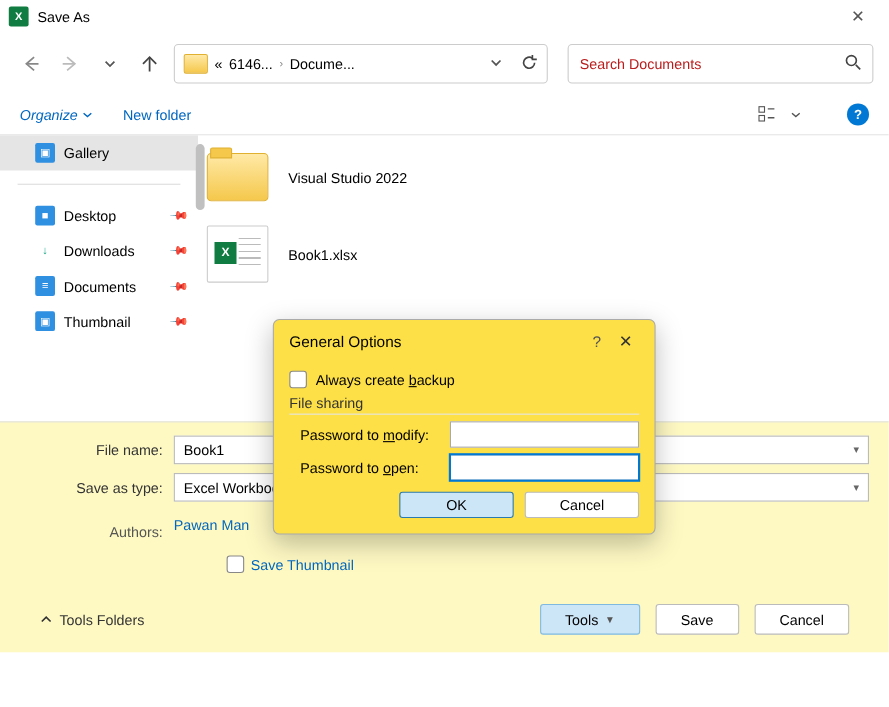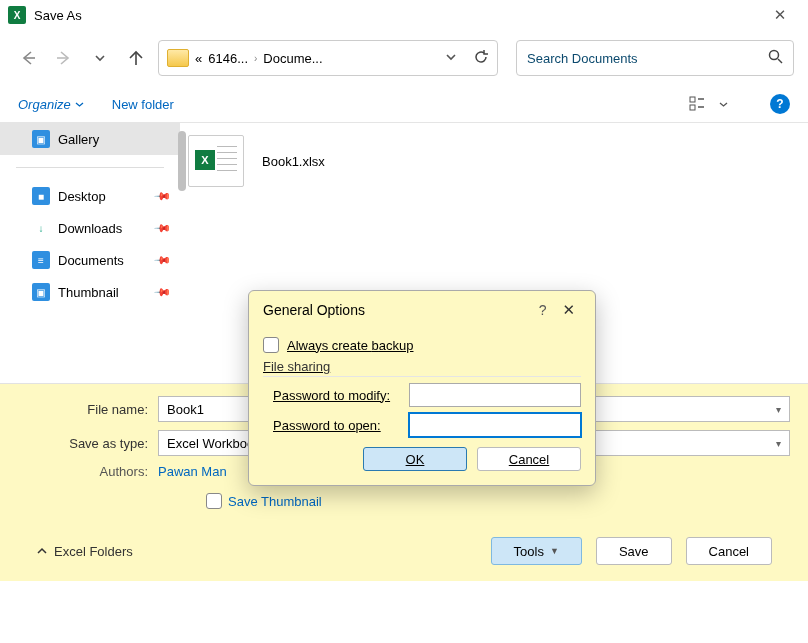--- a/index.html
+++ b/index.html
@@ -7,21 +7,21 @@
   .titlebar { height:30px; display:flex; align-items:center; padding:0 8px; }
   .titlebar .excel-icon { width:18px; height:18px; background:#107c41; color:#fff; font-size:10px; font-weight:bold; display:flex; align-items:center; justify-content:center; border-radius:2px; margin-right:8px; }
   .titlebar .close { margin-left:auto; width:40px; text-align:center; color:#555; font-size:15px; }
   .navbar { height:56px; display:flex; align-items:center; gap:8px; padding:0 14px; }
   .nav-btn { width:28px; height:28px; display:flex; align-items:center; justify-content:center; color:#555; border-radius:4px; }
   .nav-btn.disabled { color:#aaa; }
   .addr { flex:0 0 340px; height:36px; border:1px solid #ccc; border-radius:4px; display:flex; align-items:center; padding:0 8px; gap:6px; }
   .addr .folder-sm { width:22px; height:18px; background:linear-gradient(#ffe9a6,#f5c84c); border-radius:2px; border:1px solid #e0b030; }
   .addr .chev { color:#888; font-size:10px; }
   .addr .refresh { margin-left:auto; }
-  .search { flex:1; height:36px; border:1px solid #ccc; border-radius:4px; display:flex; align-items:center; padding:0 10px; color:#0c4a6e; margin-left:10px; }
+  .search { flex:1; height:36px; border:1px solid #ccc; border-radius:4px; display:flex; align-items:center; padding:0 10px; color:#b91c1c; margin-left:10px; }
   .search .mag { margin-left:auto; color:#444; font-weight:bold; }
   .toolbar { height:36px; display:flex; align-items:center; padding:0 18px; gap:28px; }
   .toolbar .org { color:#0067c0; display:flex; align-items:center; gap:4px;font-style:italic; }
   .toolbar .nf { color:#0067c0; }
   .toolbar .spacer { flex:1; }
   .toolbar .view-icon svg { display:block; }
   .toolbar .help { width:20px; height:20px; border-radius:50%; background:#0078d4; color:#fff; display:flex; align-items:center; justify-content:center; font-size:12px; font-weight:bold; margin-left:14px; }
   .hr { height:1px; background:#e5e5e5; margin:0; }
   .body { display:flex; height:260px; }
   .sidebar { width:180px; position:relative; }
@@ -40,36 +40,36 @@
   .folder-lg::before{content:'';position:absolute;top:-6px;left:2px;width:18px;height:8px;background:#f5c84c;border:1px solid #e0b030;border-radius:2px 2px 0 0;}
   .xls-lg { width:56px; height:52px; background:#fff; border:1px solid #ccc; border-radius:2px; position:relative; }
   .xls-lg::after{content:'X';position:absolute;left:6px;top:14px;width:20px;height:20px;background:#107c41;color:#fff;font-size:11px;font-weight:bold;display:flex;align-items:center;justify-content:center;}
   .xls-lg::before{content:'';position:absolute;right:6px;top:10px;width:20px;height:30px;background:repeating-linear-gradient(#bbb 0 1px,transparent 1px 6px);}
   .bottom { background:#fef9c3; border-top:1px solid #e2e2e2; padding:12px 18px 0; position:relative; }
   .form-row { display:flex; align-items:center; margin-bottom:8px; }
   .form-row .lbl { width:140px; text-align:right; padding-right:10px; color:#333; }
   .combo { flex:1; height:26px; border:1px solid #bbb; background:#fff; padding:0 8px; display:flex; align-items:center; position:relative; }
   .combo .dd { position:absolute; right:8px; color:#666; font-size:10px; }
   .meta-row { display:flex; align-items:center; margin:6px 0 0 0; }
-  .meta-row .ml { width:140px; text-align:right; padding-right:10px; color:#555; }
+  .meta-row .ml { width:140px; text-align:right; padding-right:10px; color:#555;margin-top:12px; }
   .meta-row .mv { color:#0067c0; }
   .thumb-row { margin:14px 0 0 188px; display:flex; align-items:center; gap:6px; }
   .chk { width:16px; height:16px; border:1px solid #888; border-radius:3px; background:#fff; }
   .footer { display:flex; align-items:center; padding:28px 18px 16px; gap:14px; }
   .footer .hf { display:flex; align-items:center; gap:6px; color:#333; }
   .footer .sp { flex:1; }
   .btn { height:28px; border:1px solid #bbb; background:#fff; border-radius:3px; padding:0 22px; display:flex; align-items:center; gap:6px; }
   .btn.tools { background:#cde6f7; border-color:#7fb9e0; }
   .btn .dd { font-size:9px; color:#555; }
 
-  .modal { position:absolute; left:248px; top:290px; width:348px; background:#fef9c3; border:1px solid #aaa; border-radius:6px; box-shadow:0 8px 24px rgba(0,0,0,0.25); z-index:10; }
+  .modal { position:absolute; left:248px; top:290px; width:348px; background:#fde047; border:1px solid #aaa; border-radius:6px; box-shadow:0 8px 24px rgba(0,0,0,0.25); z-index:10; }
   .modal-title { display:flex; align-items:center; padding:10px 14px; font-size:14px; }
   .modal-title .q { margin-left:auto; color:#555; padding:0 10px; }
   .modal-title .x { color:#333; padding:0 6px; font-size:15px; }
-  .modal-body { padding:4px 14px 14px;text-decoration:underline; }
+  .modal-body { padding:4px 14px 14px; }
   .mrow { display:flex; align-items:center; gap:8px; margin:4px 0; }
   .section { color:#333; margin:6px 0 2px; }
   .hr2 { height:1px; background:#e5e5e5; margin:2px 0 6px; }
   .frow { display:flex; align-items:center; margin:6px 0; }
   .frow .fl { width:146px; text-align:left; padding-left:10px; }
   .pw { flex:1; height:24px; border:1px solid #aaa; background:#fff; }
   .pw.focus { outline:2px solid #0078d4; outline-offset:-1px; }
   .mbtns { display:flex; justify-content:flex-end; gap:10px; margin-top:10px; }
   .mbtn { width:104px; height:24px; border:1px solid #bbb; background:#fff; border-radius:3px; display:flex; align-items:center; justify-content:center; }
   .mbtn.ok { background:#cde6f7; border-color:#2a7ab0; }
@@ -185,20 +185,24 @@
     <div class="side-item">
       <div class="ic blue">▣</div>
       <span>Thumbnail</span>
       <span class="pin">📌</span>
     </div>
     <div class="scrollbar"></div>
   </div>
 
   <div class="file-pane">
     <div class="file-row">
+      <div class="folder-lg"></div>
+      <span>Visual Studio 2022</span>
+    </div>
+    <div class="file-row">
       <div class="xls-lg"></div>
       <span>Book1.xlsx</span>
     </div>
   </div>
 </div>
 
 <div class="bottom">
   <div class="form-row">
     <div class="lbl">File name:</div>
     <div class="combo">
@@ -220,21 +224,21 @@
   <div class="thumb-row">
     <div class="chk"></div>
     <span style="color:#0067c0;">Save Thumbnail</span>
   </div>
 
   <div class="footer">
     <div class="hf">
       <svg width="12" height="12" viewBox="0 0 12 12">
           <path d="M2 8 L6 4 L10 8" fill="none" stroke="#333" stroke-width="1.5"></path>
         </svg>
-      <span>Excel Folders</span>
+      <span>Tools Folders</span>
     </div>
     <div class="sp"></div>
     <div class="btn tools">
       <span>Tools</span>
       <span class="dd">▼</span>
     </div>
     <div class="btn">
       <span>Save</span>
     </div>
     <div class="btn">

